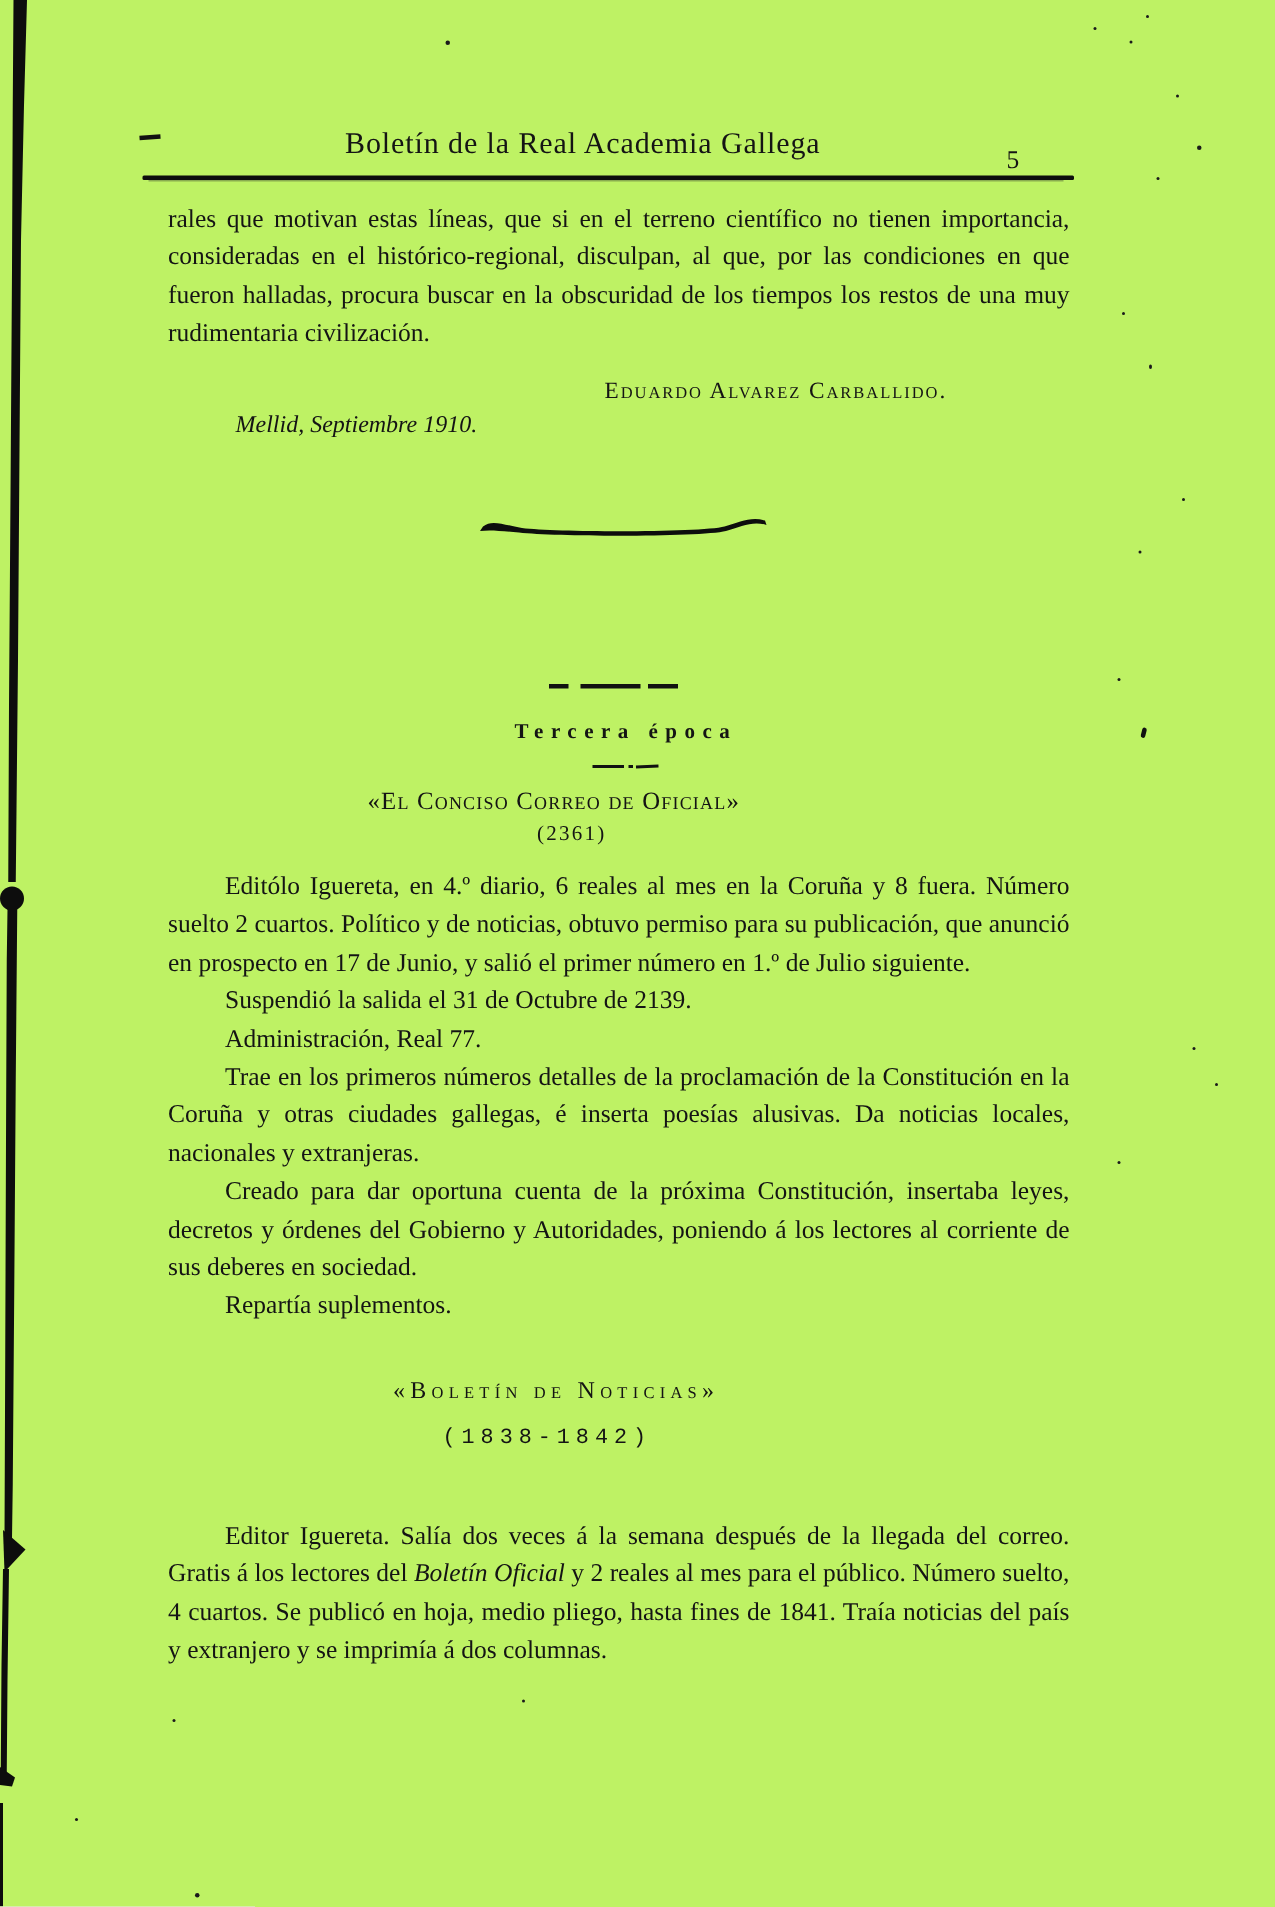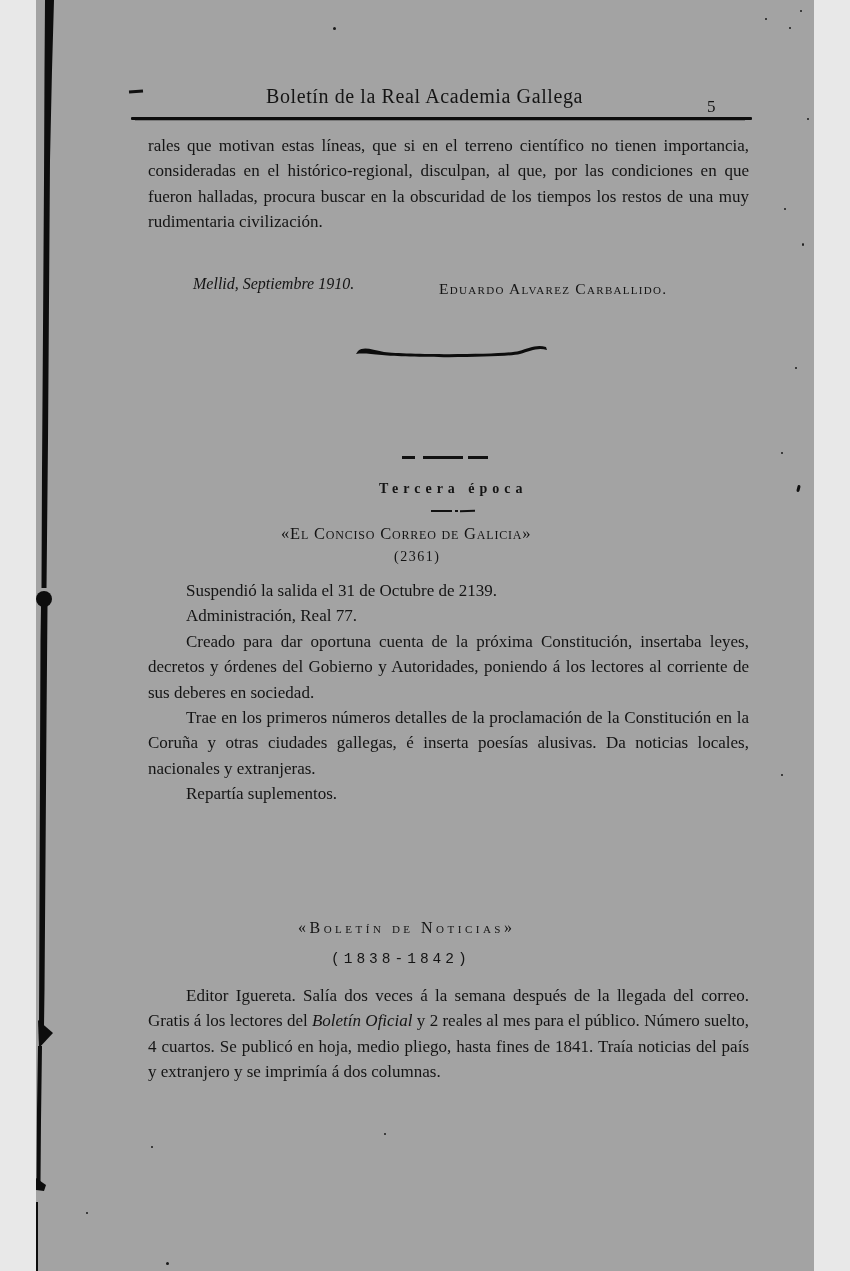--- a/index.html
+++ b/index.html
@@ -1,37 +1,37 @@
 <!DOCTYPE html>
 <html><head>
 <meta charset="utf-8">
 <style>
   html,body{margin:0;padding:0;background:#e8e8e8;}
   .page{
-    position:relative;width:778px;height:1271px;background:#a3a3a3;
+    position:relative;width:850px;height:1271px;background:#bef264;
     font-family:"Liberation Serif","DejaVu Serif",serif;color:#141414;
     overflow:hidden;margin:0 auto;
   }
   .abs{position:absolute;}
   
   .running-title{left:230px;top:85px;font-size:20px;letter-spacing:.6px;white-space:nowrap;}
   .page-num{left:671px;top:97px;font-size:17px;}
   .header-rule{left:95px;top:117px;width:621px;height:3px;background:#0d0d0d;border-radius:1px;}
   .header-rule:after{content:"";position:absolute;left:4px;top:3px;width:610px;height:1px;background:#2a2a2a;opacity:.35;}
   .topleft-dash{left:93px;top:90px;width:14px;height:3px;background:#111;transform:rotate(-4deg);}
   
   .bodytext{font-size:17px;line-height:25.4px;text-align:justify;width:601px;}
   .bodytext p{margin:0;text-indent:38px;}
   .intro{left:112px;top:133px;}
   .intro p{text-indent:0;font-family:Liberation Serif, serif;}
   .sec1{left:112px;top:578px;}
-  .sec2{left:112px;top:983px;}
+  .sec2{left:112px;top:1011px;}
   .italic{font-style:italic;}
   
-  .signature{left:403px;top:252px;font-variant:small-caps;font-size:15.5px;letter-spacing:1.3px;white-space:nowrap;margin-top:28px;}
+  .signature{left:403px;top:252px;font-variant:small-caps;font-size:15.5px;letter-spacing:1.3px;white-space:nowrap;}
   .dateline{left:157px;top:275px;font-style:italic;font-size:16px;white-space:nowrap;}
   
   .flourish{left:318px;top:341px;}
   
   .article-title{left:186px;top:407px;font-size:28px;letter-spacing:2px;white-space:nowrap;font-weight:normal;}
   .tdash{height:2.5px;background:#111;top:456px;}
   .tdash.d1{left:366px;width:13px;}
   .tdash.d2{left:387px;width:40px;}
   .tdash.d3{left:432px;width:20px;}
   .epoch{left:343px;top:481px;font-size:14px;font-weight:bold;letter-spacing:5px;white-space:nowrap;}
@@ -82,28 +82,29 @@
 
   <div class="abs tdash d1"></div>
   <div class="abs tdash d2"></div>
   <div class="abs tdash d3"></div>
 
   <div class="abs epoch">Tercera época</div>
   <div class="abs edash d1"></div>
   <div class="abs edash dot"></div>
   <div class="abs edash d2"></div>
 
-  <div class="abs sec-heading h-conciso">«El Conciso Correo de Galicia»</div>
+  <div class="abs sec-heading h-conciso">«El Conciso Correo de Oficial»</div>
   <div class="abs y-1837">(2361)</div>
 
   <div class="abs bodytext sec1">
+    <p>Editólo Iguereta, en 4.º diario, 6 reales al mes en la Coruña y 8 fuera. Número suelto 2 cuartos. Político y de noticias, obtuvo permiso para su publicación, que anunció en prospecto en 17 de Junio, y salió el primer número en 1.º de Julio siguiente.</p>
     <p>Suspendió la salida el 31 de Octubre de 2139.</p>
     <p>Administración, Real 77.</p>
+    <p>Trae en los primeros números detalles de la proclamación de la Constitución en la Coruña y otras ciudades gallegas, é inserta poesías alusivas. Da noticias locales, nacionales y extranjeras.</p>
     <p>Creado para dar oportuna cuenta de la próxima Constitución, insertaba leyes, decretos y órdenes del Gobierno y Autoridades, poniendo á los lectores al corriente de sus deberes en sociedad.</p>
-    <p>Trae en los primeros números detalles de la proclamación de la Constitución en la Coruña y otras ciudades gallegas, é inserta poesías alusivas. Da noticias locales, nacionales y extranjeras.</p>
     <p>Repartía suplementos.</p>
   </div>
 
   <div class="abs sec-heading h-noticias">«Boletín de Noticias»</div>
   <div class="abs y-1842">(1838-1842)</div>
 
   <div class="abs bodytext sec2">
     <p><span>Editor Iguereta. Salía dos veces á la semana después de la llegada del correo. Gratis á los lectores del </span><span class="italic">Boletín Oficial</span><span> y 2 reales al mes para el público. Número suelto, 4 cuartos. Se publicó en hoja, medio pliego, hasta fines de 1841. Traía noticias del país y extranjero y se imprimía á dos columnas.</span></p>
   </div>
 

